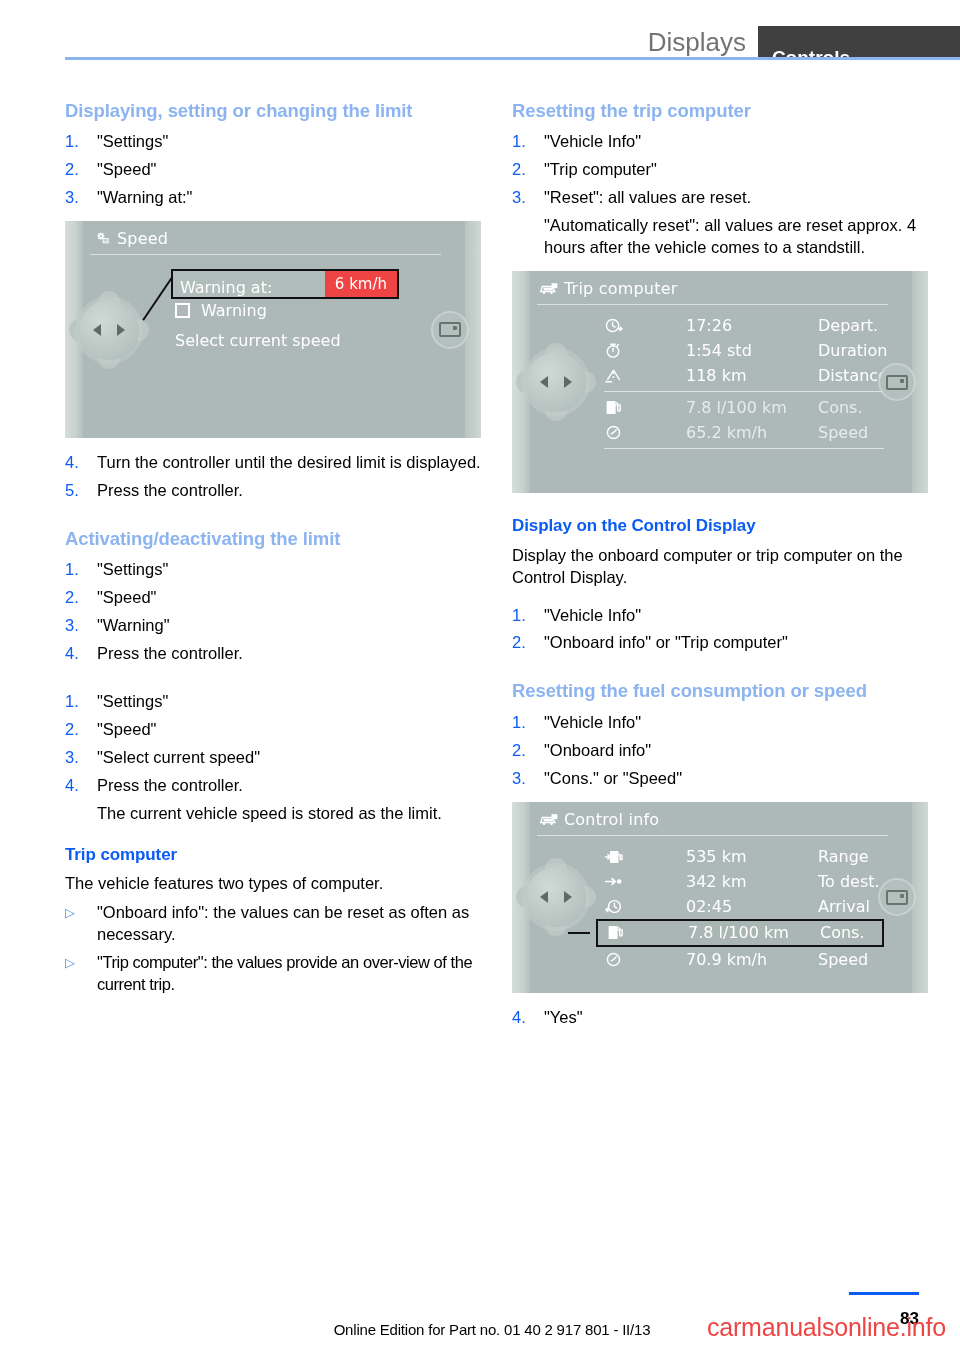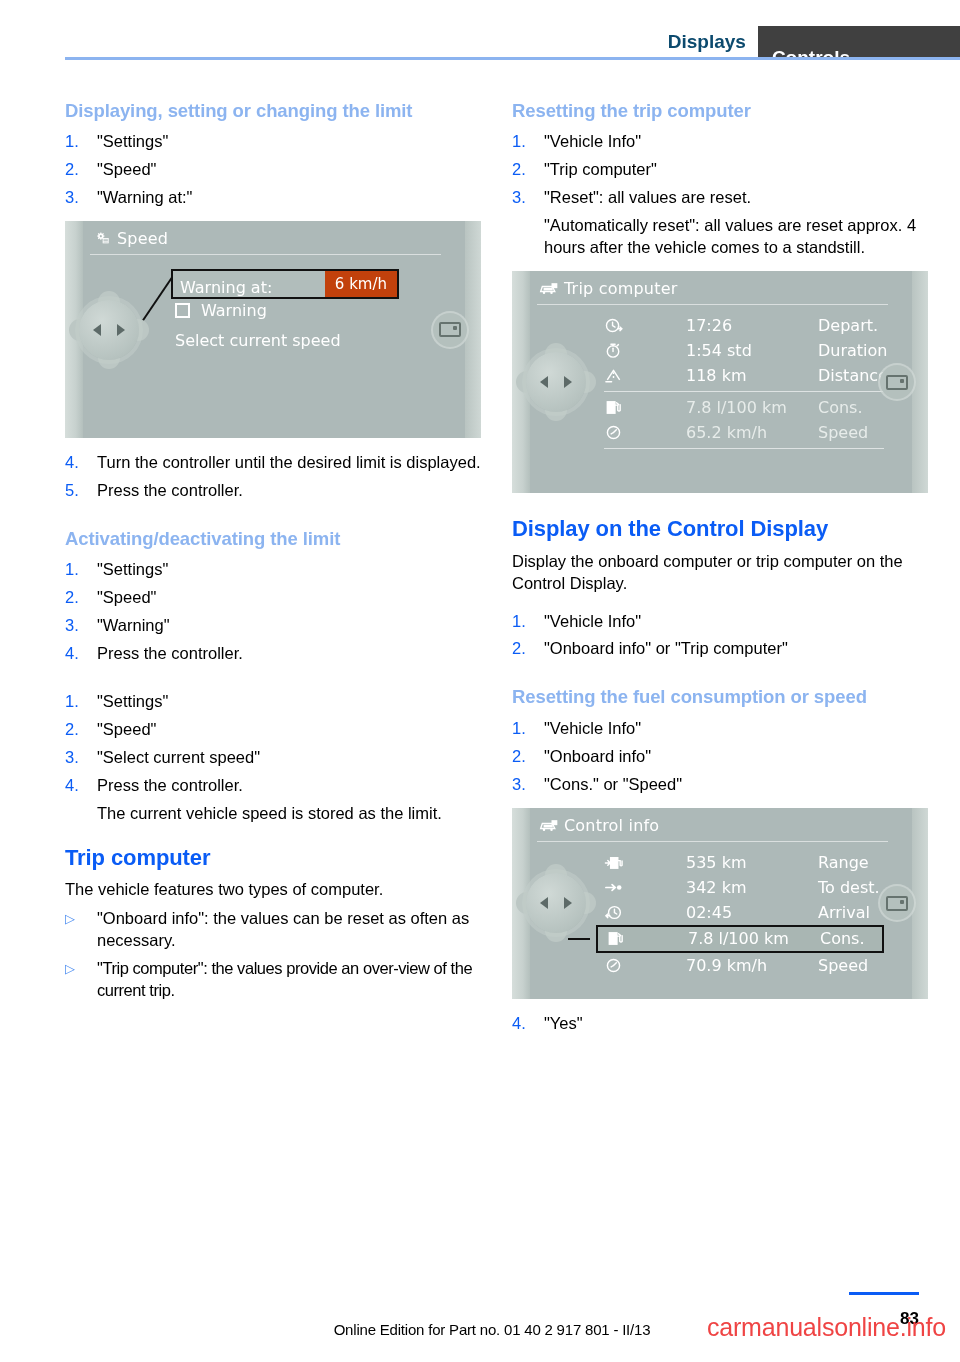--- a/index.html
+++ b/index.html
@@ -33,23 +33,23 @@
   }
   .tab-strip {
     position: absolute;
     top: 26px;
     right: 0;
     display: flex;
     align-items: stretch;
     height: 32px;
   }
   .tab-inactive {
-    color: #0c4a6e;
-    font-size: 19px;
-    font-weight: bold;
+    color: #737373;
+    font-size: 26px;
+    font-weight: normal;
     line-height: 32px;
     padding: 0 12px 0 0;
     white-space: nowrap;
   }
   .tab-active {
     background: #404040;
     color: #ffffff;
     font-size: 19px;
     font-weight: bold;
     line-height: 32px;
@@ -69,21 +69,21 @@
   h2.sec {
     color: #8cb4f0;
     font-size: 18.5px;
     font-weight: bold;
     margin: 0 0 9px 0;
     line-height: 1.21;
     letter-spacing: -0.1px;
   }
   h3.sub {
     color: #0a5cf5;
-    font-size: 22px;
+    font-size: 17px;
     font-weight: bold;
     margin: 0 0 8px 0;
     line-height: 1.21;
     letter-spacing: -0.1px;
   }
   .spacer-lg { height: 20px; }
   .spacer-md { height: 14px; }
   .spacer-sm { height: 9px; }
 
   p.body {
@@ -296,21 +296,21 @@
   }
   .warn-label {
     color: #ffffff;
     font-size: 16px;
     padding-left: 7px;
     flex: 1 1 auto;
   }
   .warn-value {
     color: #ffffff;
     font-size: 15px;
-    background: #c2410c;
+    background: #ef4444;
     height: 100%;
     display: flex;
     align-items: center;
     padding: 0 10px 0 10px;
     box-sizing: border-box;
   }
   .speed-line2 {
     position: absolute;
     left: 110px;
     top: 80px;

